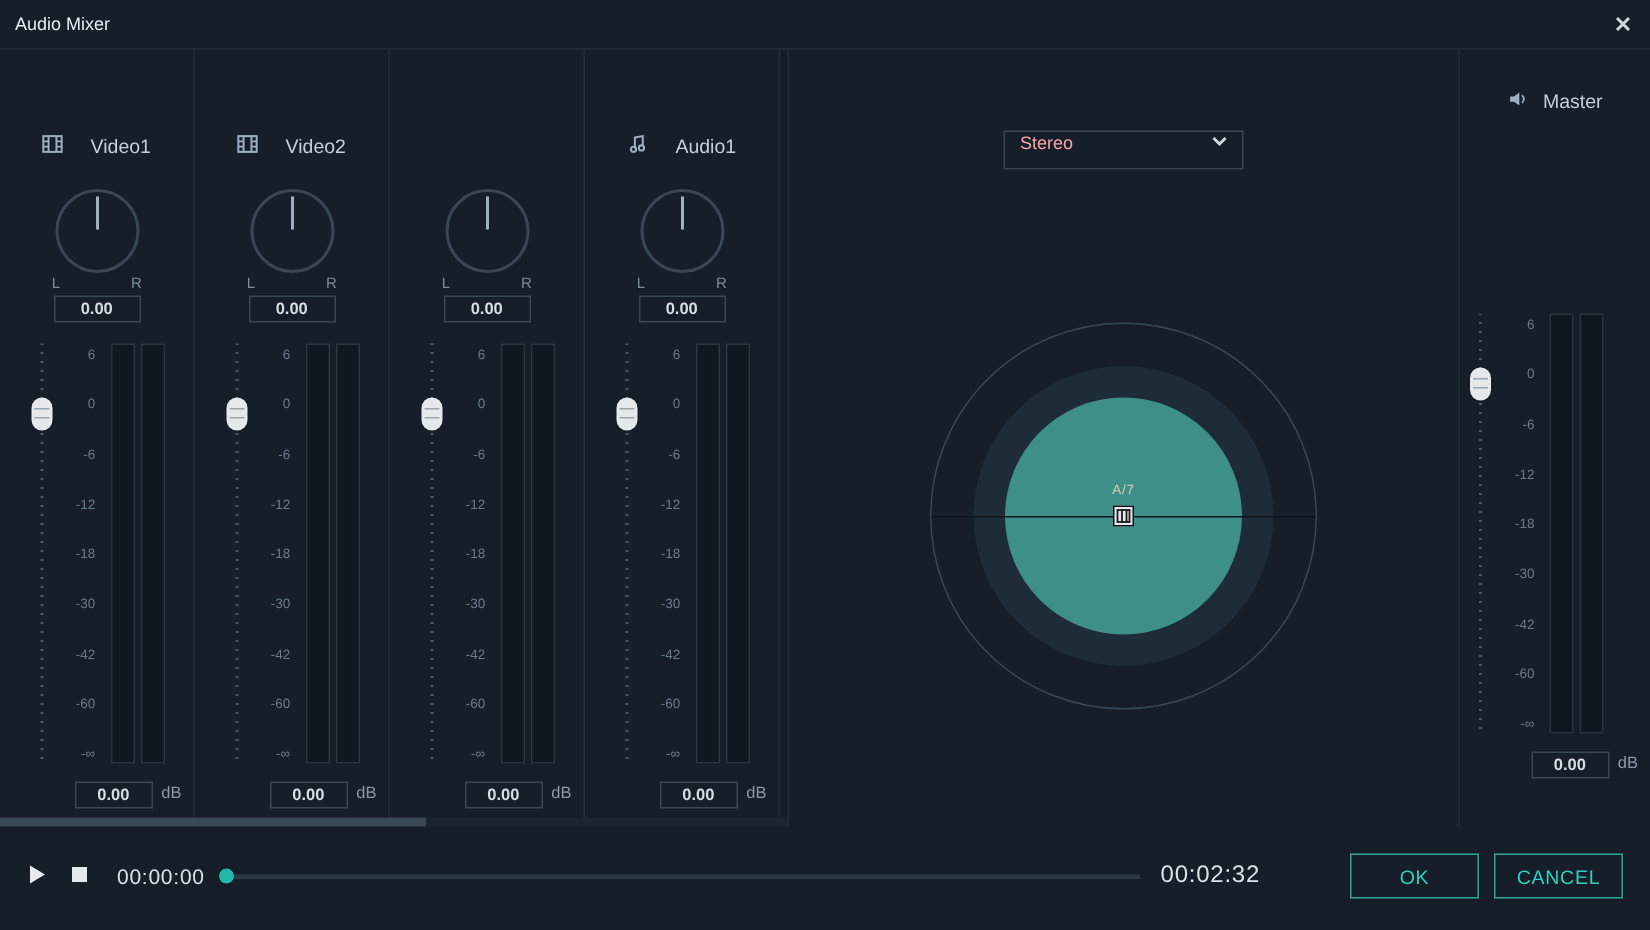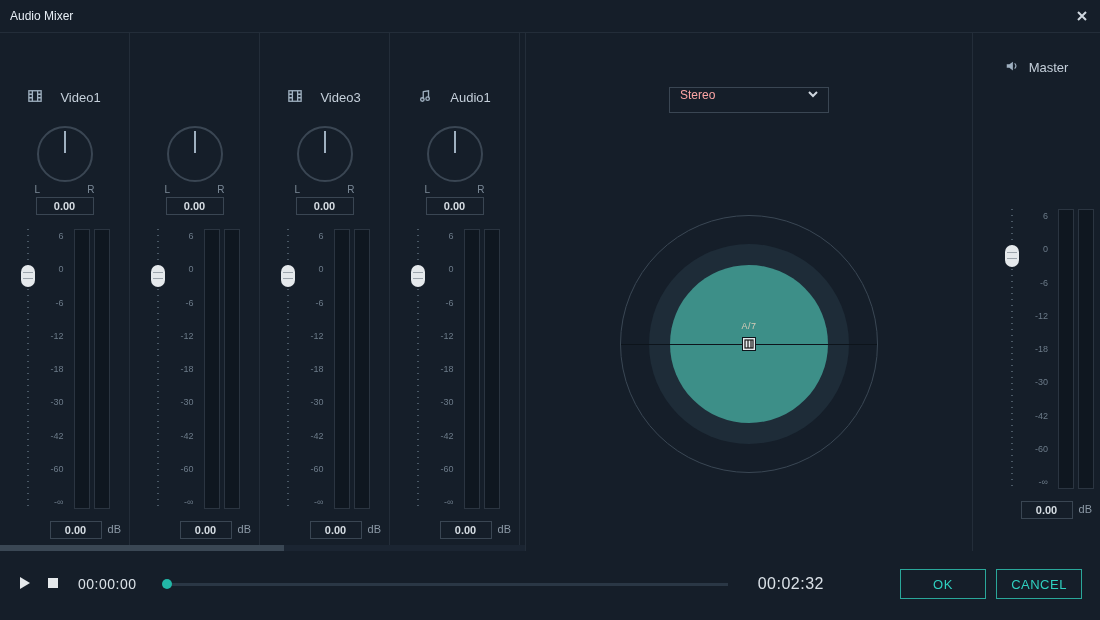--- a/index.html
+++ b/index.html
@@ -242,21 +242,21 @@
     font-size:7px;
   }
   .surround .puck svg { width:10px; height:10px; stroke:#1a1a1a; stroke-width:1.2; fill:none;}
 
   
   .master-panel {
     width: 128px;
     border-left:1px solid #232d39;
     display:flex;
     flex-direction:column;
-    align-items:flex-end;
+    align-items:flex-start;
     padding: 0 6px 12px;
   }
   .master-header {
     height:42px;
     display:flex;
     align-items:center;
     justify-content:center;
     gap:10px;
     width:100%;
     padding-top:26px;
@@ -267,21 +267,20 @@
 
   
   .footer {
     position:absolute;
     bottom:0; left:0; right:0;
     height:72px;
     display:flex;
     align-items:center;
     justify-content:space-between;
     padding: 0 18px;
-    gap: 16px;
   }
   .left-controls {
     display:flex;
     align-items:center;
     gap:14px;
   }
   .left-controls svg { fill:#e5e9ec; }
   .play-btn svg, .stop-btn svg { width:14px; height:14px; }
   .time { font-size:14px; color:#dae1e7; letter-spacing:0.5px; margin-left:4px; }
   .timeline {
@@ -368,20 +367,29 @@
             <div class="meter"></div>
         </div>
       </div>
       <div class="db-row">
         <div class="val-box">0.00</div>
         <span class="unit">dB</span>
       </div>
     </div>
 
     <div class="track">
+      <div class="track-header">
+        <span class="icon">
+          <svg viewBox="0 0 16 16">
+              <rect x="1" y="2" width="14" height="12"></rect>
+              <path d="M5 2 V14 M11 2 V14 M1 6 H5 M1 10 H5 M11 6 H15 M11 10 H15"></path>
+            </svg>
+        </span>
+        <span class="name">Video2</span>
+      </div>
       <div class="knob-wrap">
         <div class="knob"></div>
         <div class="lr">
             <span>L</span>
             <span>R</span>
           </div>
         <div class="val-box">0.00</div>
       </div>
       <div class="fader-area">
         <div class="slider">
@@ -404,29 +412,20 @@
             <div class="meter"></div>
           </div>
       </div>
       <div class="db-row">
         <div class="val-box">0.00</div>
         <span class="unit">dB</span>
       </div>
     </div>
 
     <div class="track">
-      <div class="track-header">
-        <span class="icon">
-          <svg viewBox="0 0 16 16">
-              <rect x="1" y="2" width="14" height="12"></rect>
-              <path d="M5 2 V14 M11 2 V14 M1 6 H5 M1 10 H5 M11 6 H15 M11 10 H15"></path>
-            </svg>
-        </span>
-        <span class="name">Video3</span>
-      </div>
       <div class="knob-wrap">
         <div class="knob"></div>
         <div class="lr">
             <span>L</span>
             <span>R</span>
           </div>
         <div class="val-box">0.00</div>
       </div>
       <div class="fader-area">
         <div class="slider">

